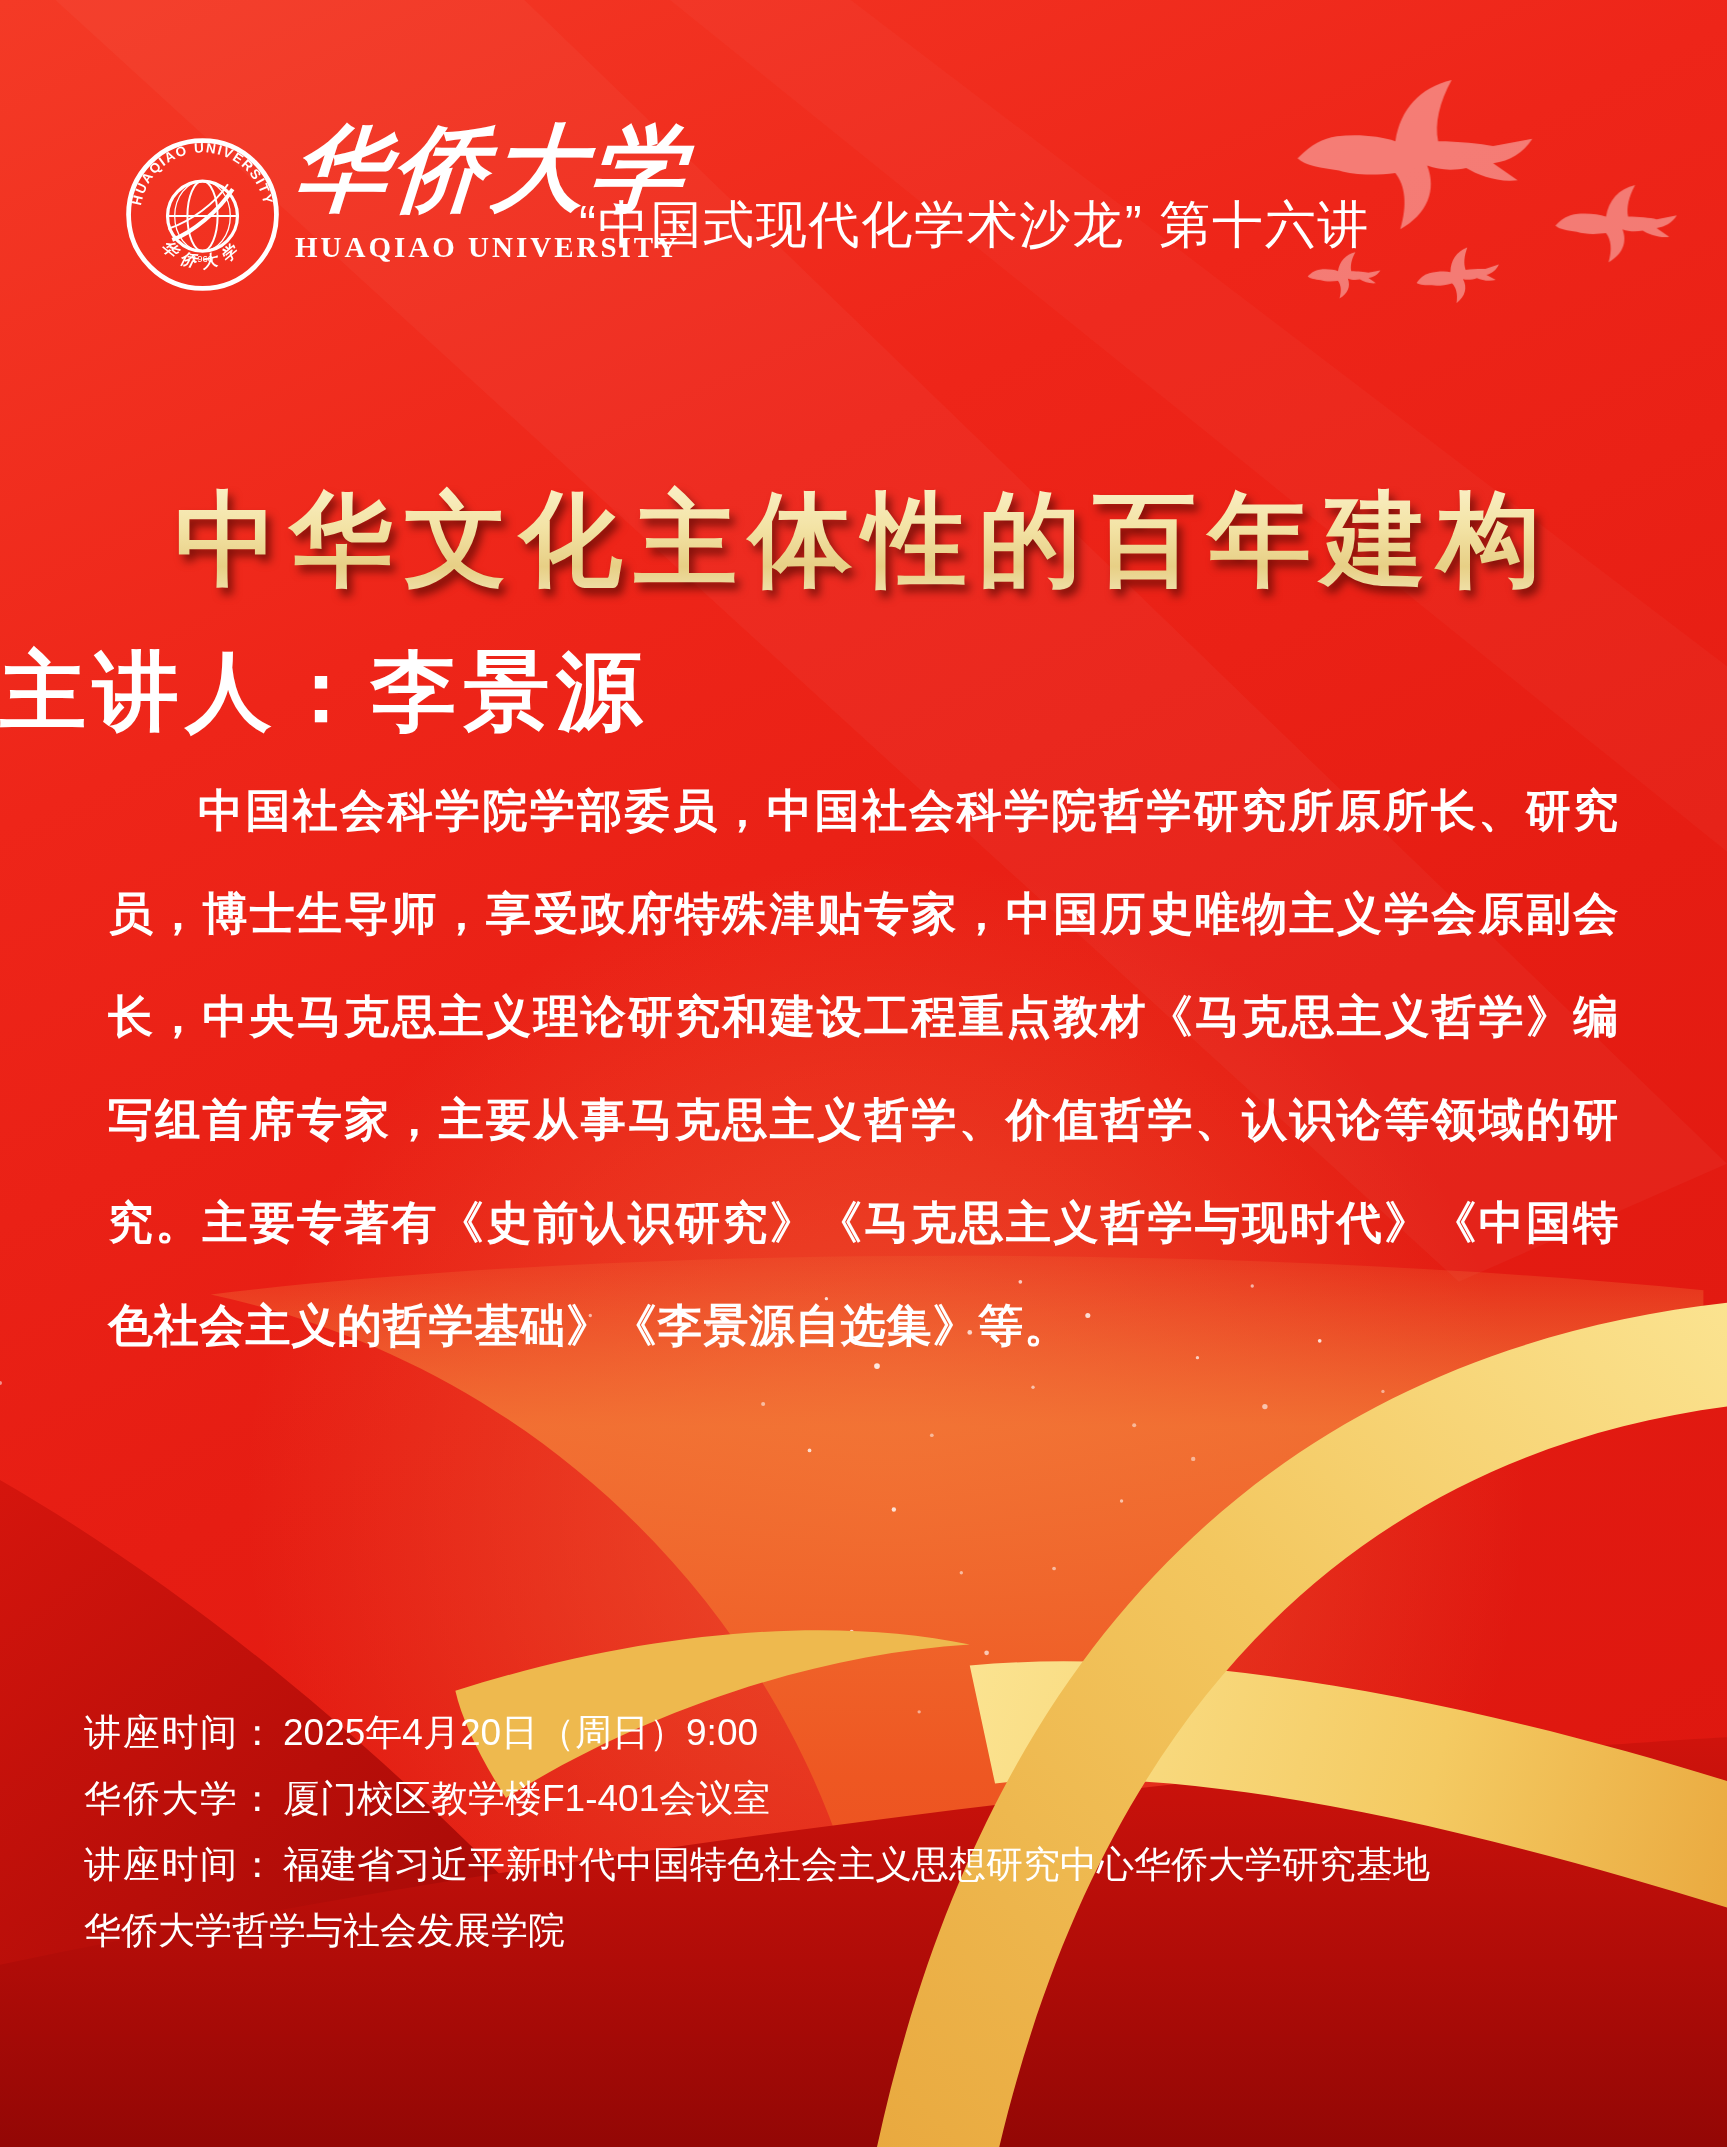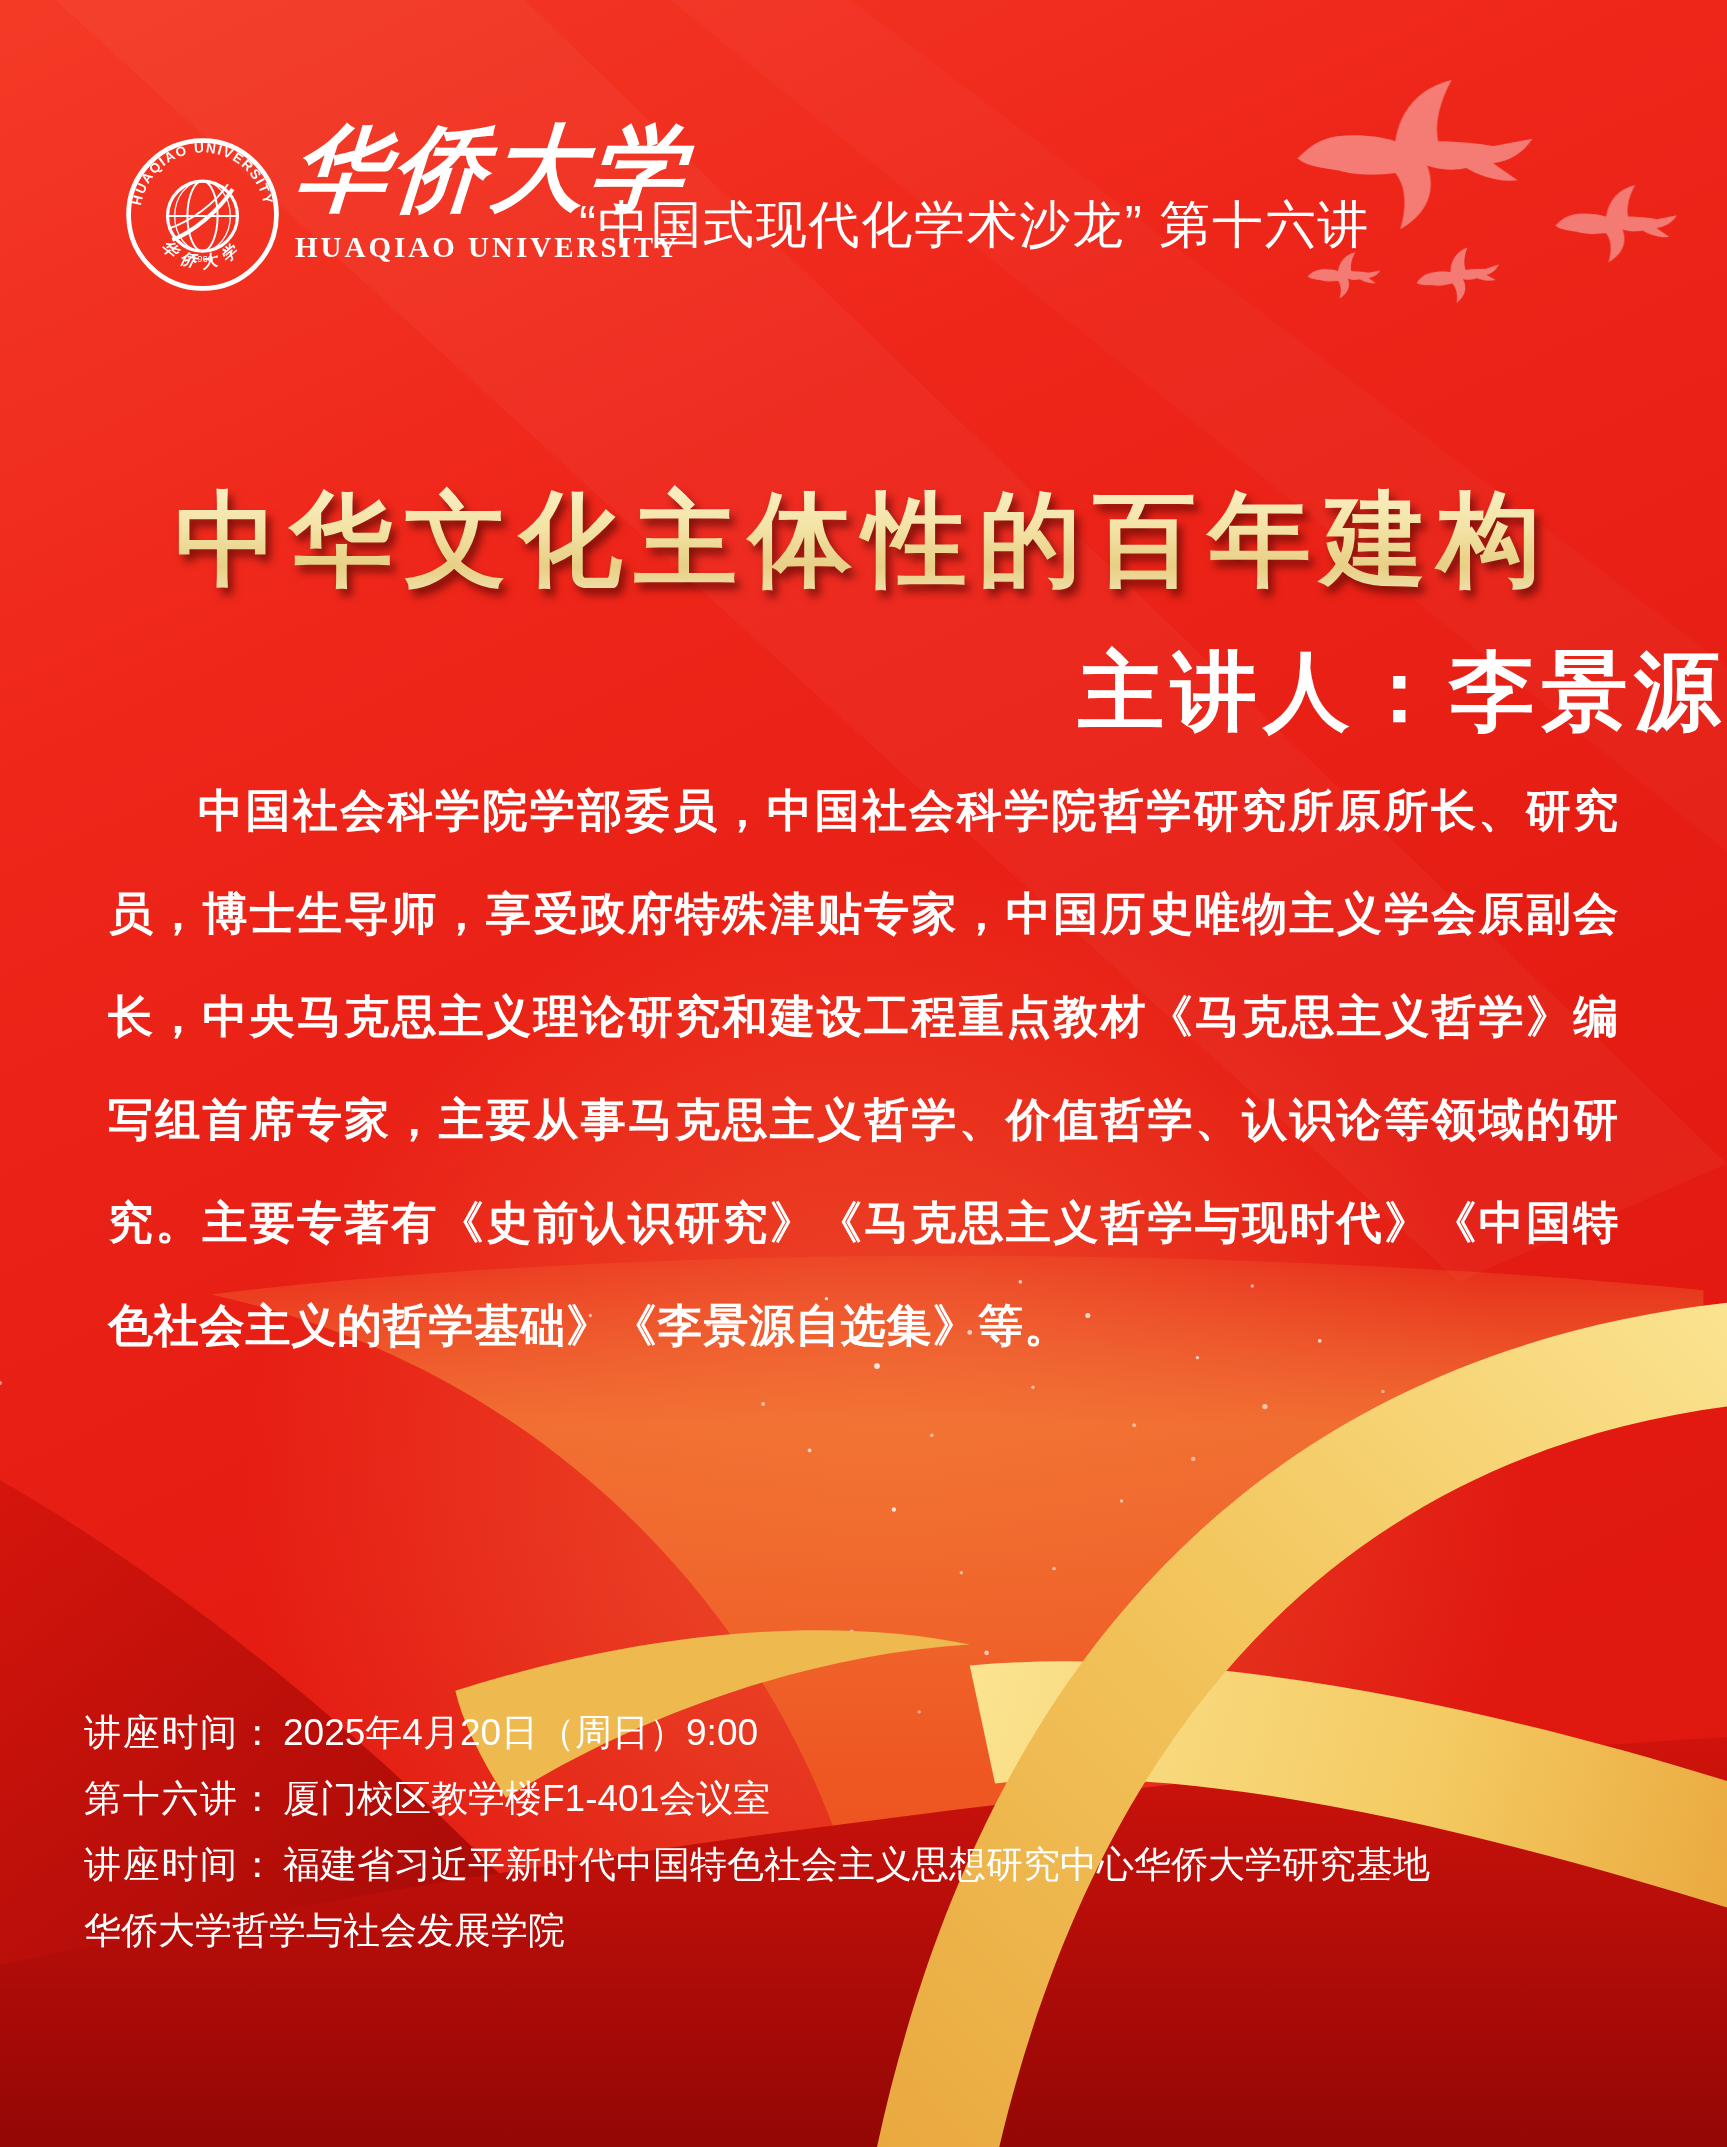--- a/index.html
+++ b/index.html
@@ -39,21 +39,21 @@
     text-align:center;
     font-size:103px;font-weight:900;letter-spacing:11.8px;
     background:linear-gradient(180deg,#fcf3cf 0%,#f3e3a5 40%,#e7cf85 68%,#f6ecc2 100%);
     -webkit-background-clip:text;background-clip:text;
     color:transparent;
     filter:drop-shadow(5.9px 7.6px 4.2px rgba(96,10,4,0.75));
     white-space:nowrap;
   }
   .speaker{
     position:absolute;left:0;right:0;top:634px;margin:0;
-    text-align:right;color:#ffffff;
+    text-align:left;color:#ffffff;
     font-size:86px;font-weight:bold;letter-spacing:6.7px;
     font-family:"Liberation Serif", serif;
     white-space:nowrap;
   }
 
   
   .bio{
     position:absolute;left:108px;top:759px;width:1511px;margin:0;
     color:#ffffff;font-size:45px;font-weight:bold;
     line-height:103px;text-align:justify;text-indent:2em;
@@ -199,21 +199,21 @@
   <h1 class="main-title">中华文化主体性的百年建构</h1>
 
   <h2 class="speaker">主讲人：李景源</h2>
 
   <p class="bio">中国社会科学院学部委员，中国社会科学院哲学研究所原所长、研究员，博士生导师，享受政府特殊津贴专家，中国历史唯物主义学会原副会长，中央马克思主义理论研究和建设工程重点教材《马克思主义哲学》编写组首席专家，主要从事马克思主义哲学、价值哲学、认识论等领域的研究。主要专著有《史前认识研究》《马克思主义哲学与现时代》《中国特色社会主义的哲学基础》《李景源自选集》等。</p>
 
   <div class="footer">
     <div class="cell lbl">讲座时间：</div>
     <div class="cell">2025年4月20日（周日）9:00</div>
 
-    <div class="cell lbl">第十六讲：</div>
+    <div class="cell lbl">华侨大学：</div>
     <div class="cell">厦门校区教学楼F1-401会议室</div>
 
     <div class="cell lbl">讲座时间：</div>
     <div class="cell">福建省习近平新时代中国特色社会主义思想研究中心华侨大学研究基地</div>
 
     <div class="cell lbl"></div>
 
     <div class="cell lbl"></div>
     <div class="cell">华侨大学哲学与社会发展学院</div>
   </div>

